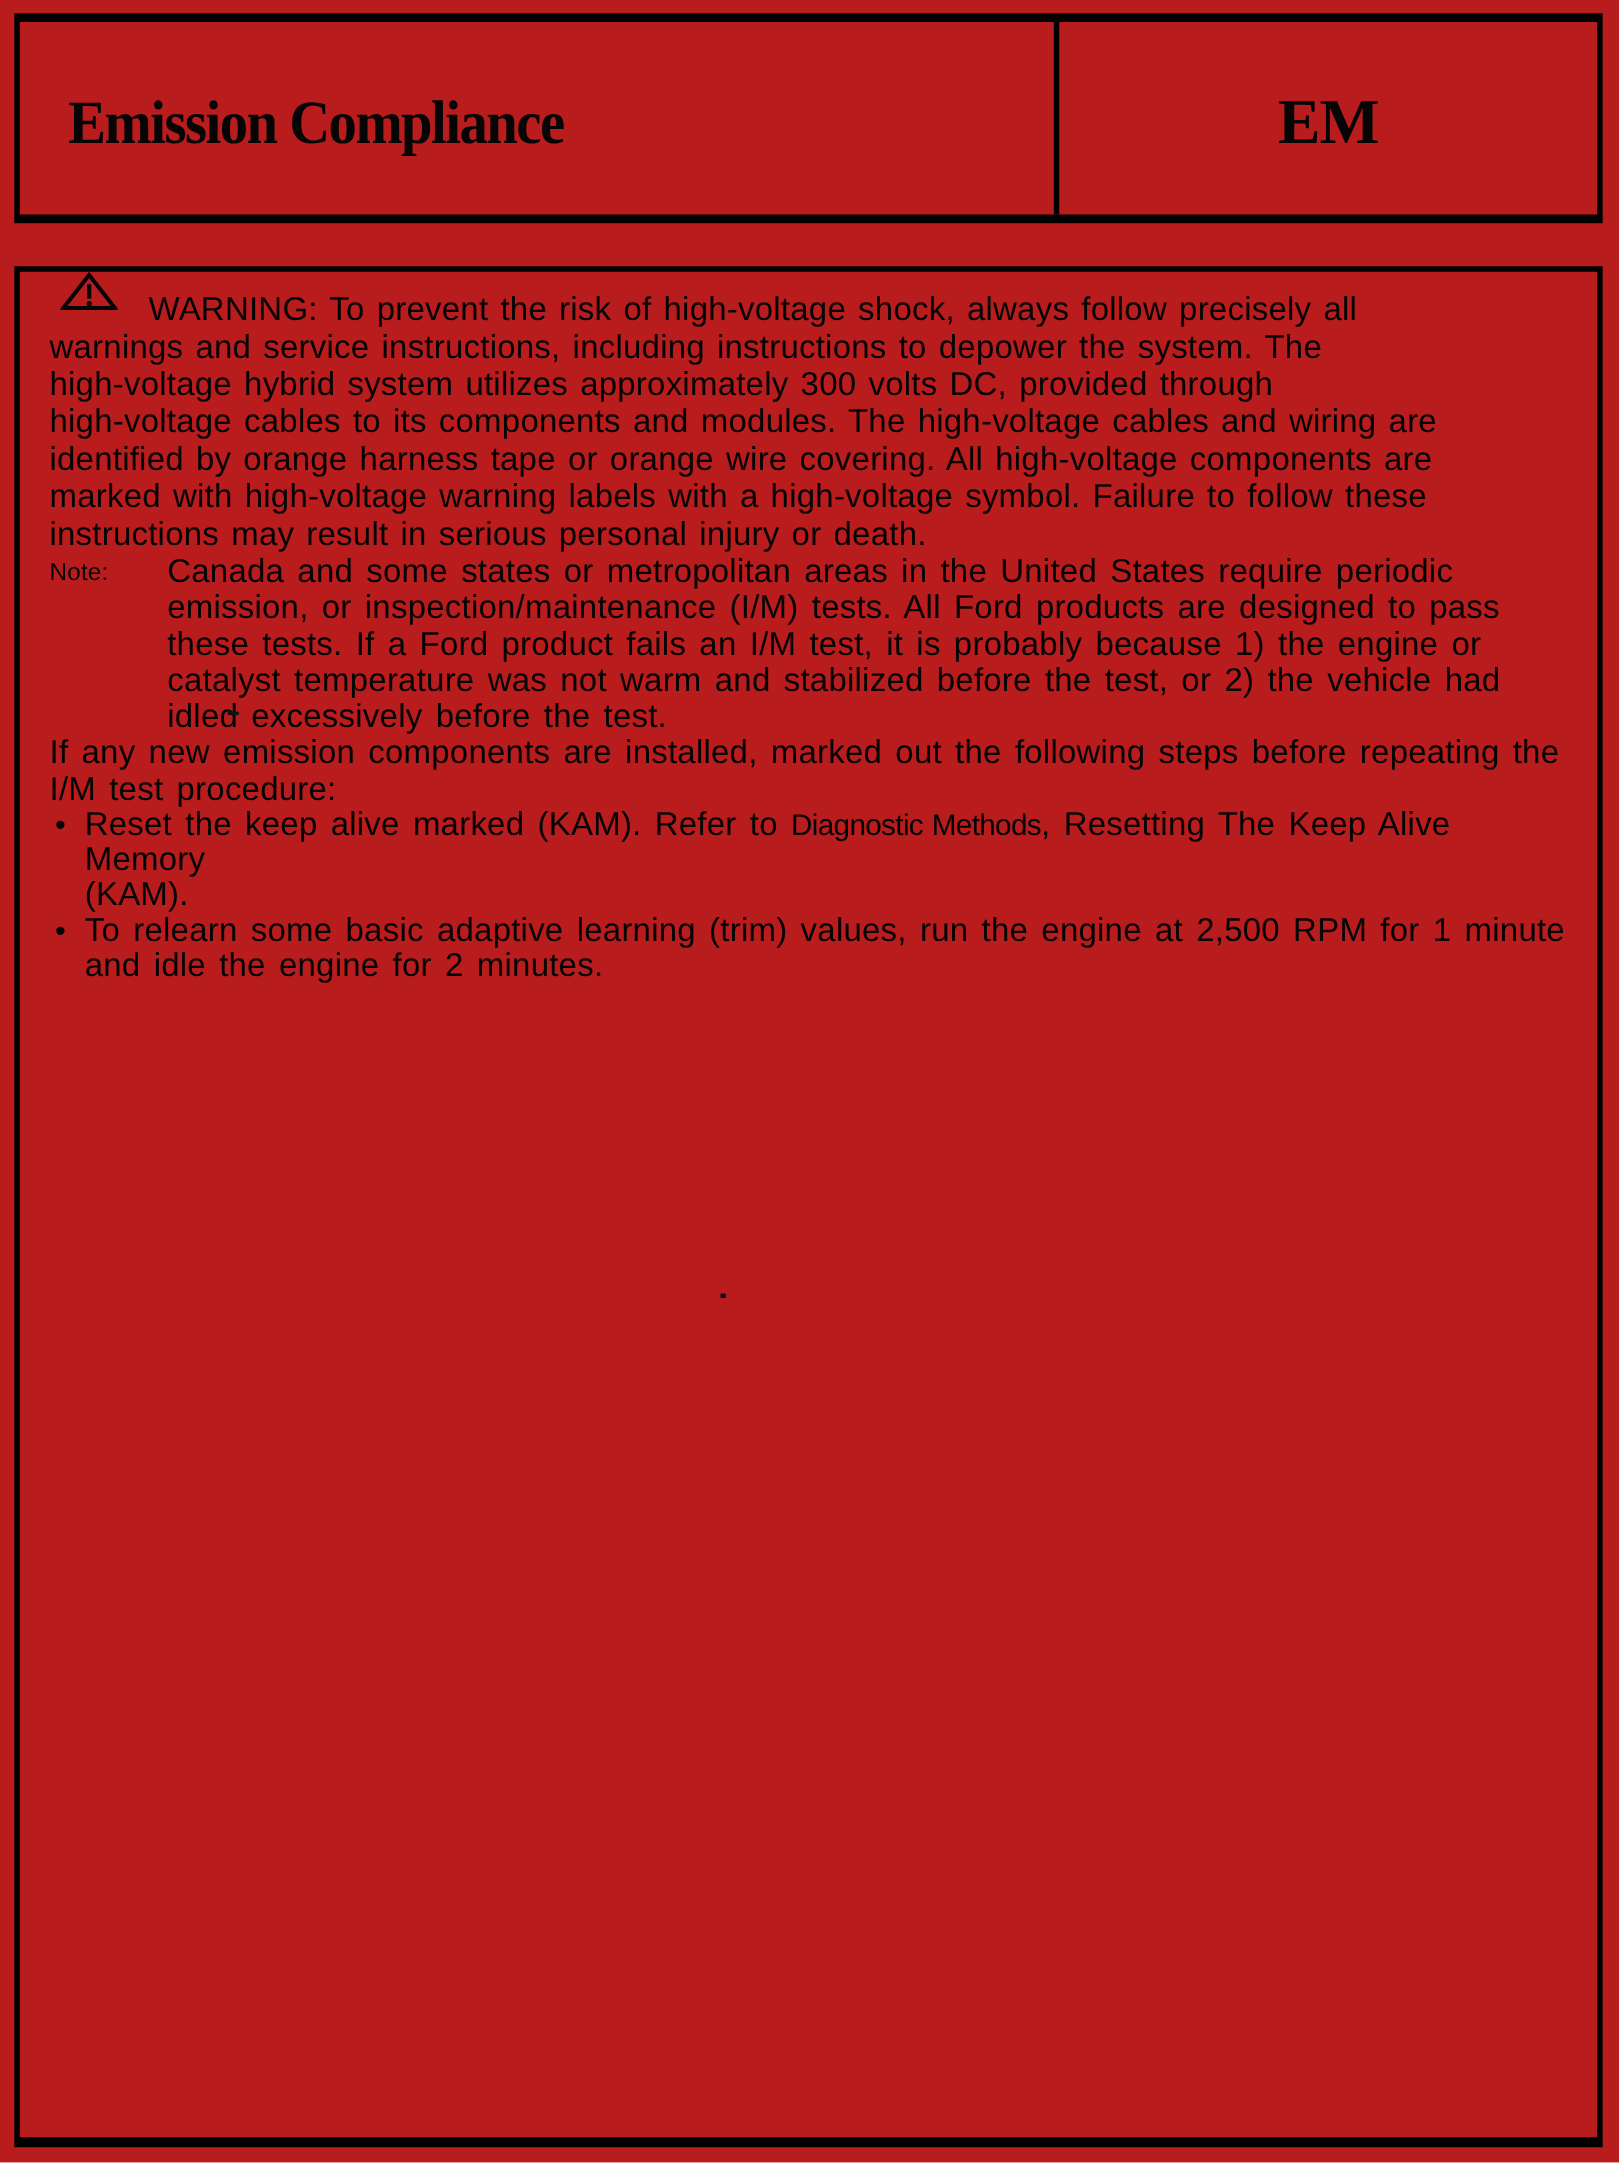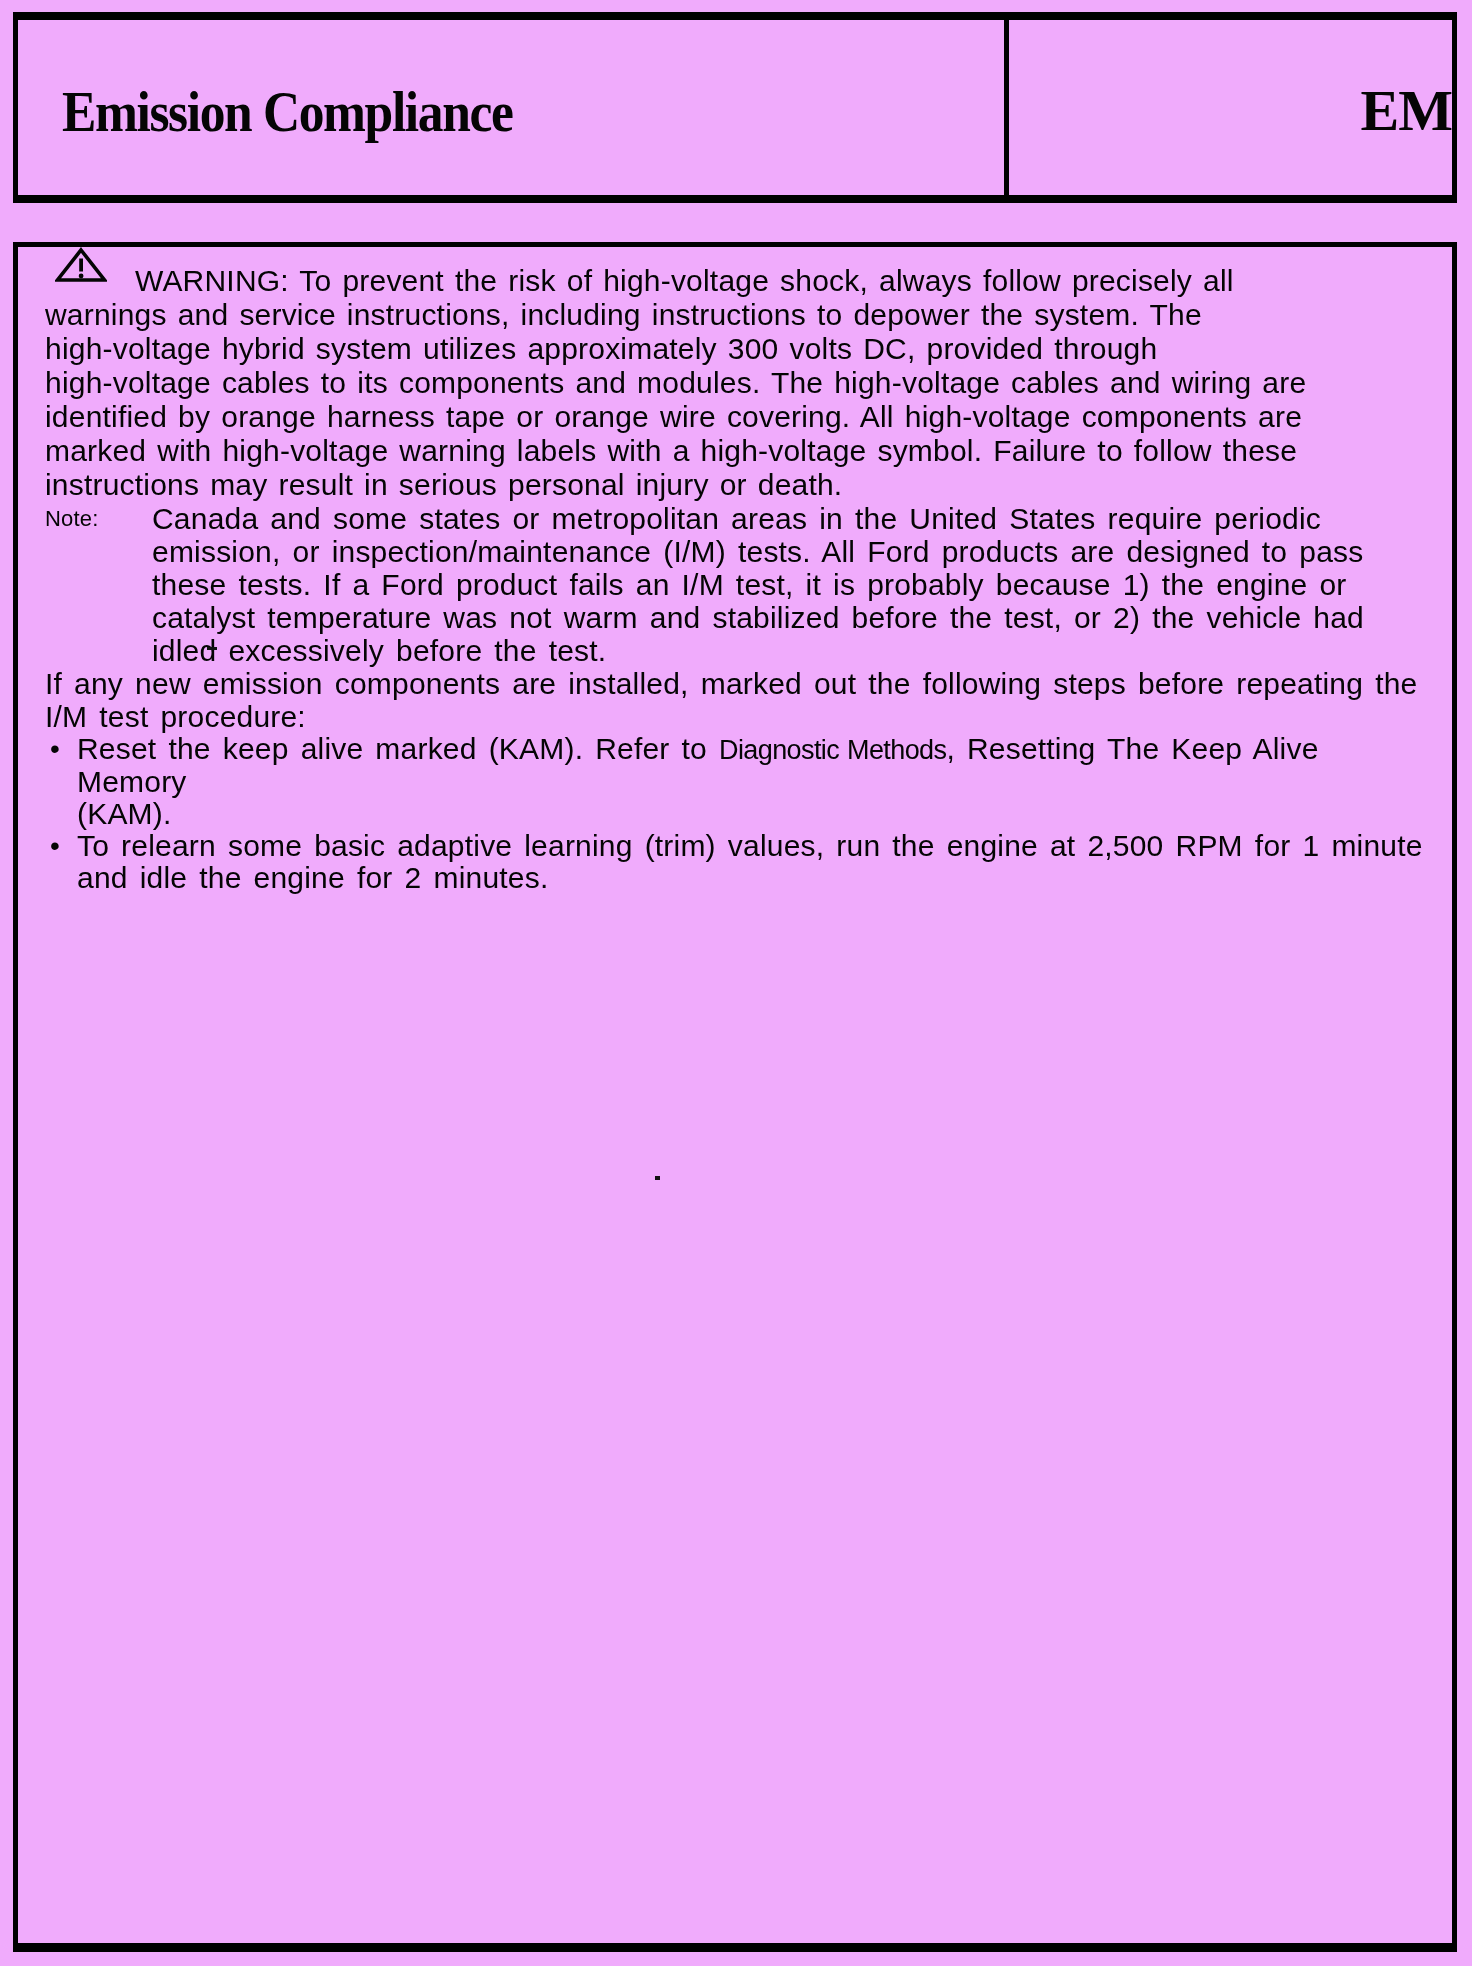--- a/index.html
+++ b/index.html
@@ -1,20 +1,20 @@
 <!DOCTYPE html>
 <html><head>
 <meta charset="utf-8">
 <style>
   html, body { margin: 0; padding: 0; background: #ffffff; }
   .page {
     position: relative;
     width: 1472px;
     height: 1966px;
-    background: #f0abfc;
+    background: #b91c1c;
     color: #050505;
     font-family: "Liberation Sans", "DejaVu Sans", sans-serif;
     overflow: hidden;
   }
 
   
   .header-box {
     position: absolute;
     left: 13px; top: 12px;
     width: 1444px; height: 191px;
@@ -35,26 +35,26 @@
     margin: 0;
     font-family: "Liberation Serif", "DejaVu Serif", serif;
     font-weight: bold;
     font-size: 56px;
     letter-spacing: -1.5px;
     transform: scaleX(.92);
     transform-origin: left center;
     white-space: nowrap;
   }
   .header-code-cell {
-    width: 448px;
+    width: 494px;
     box-sizing: border-box;
     border-left: 5px solid #000;
     display: flex;
     align-items: center;
-    justify-content: flex-end;
+    justify-content: center;
     padding-top: 6px;
   }
   .header-code {
     font-family: "Liberation Serif", "DejaVu Serif", serif;
     font-weight: bold;
     font-size: 58px;
     letter-spacing: -1px;
   }
 
   

